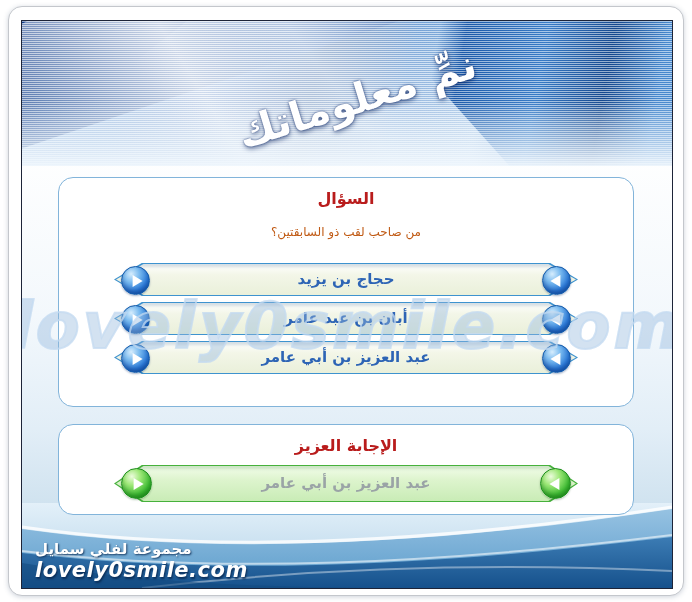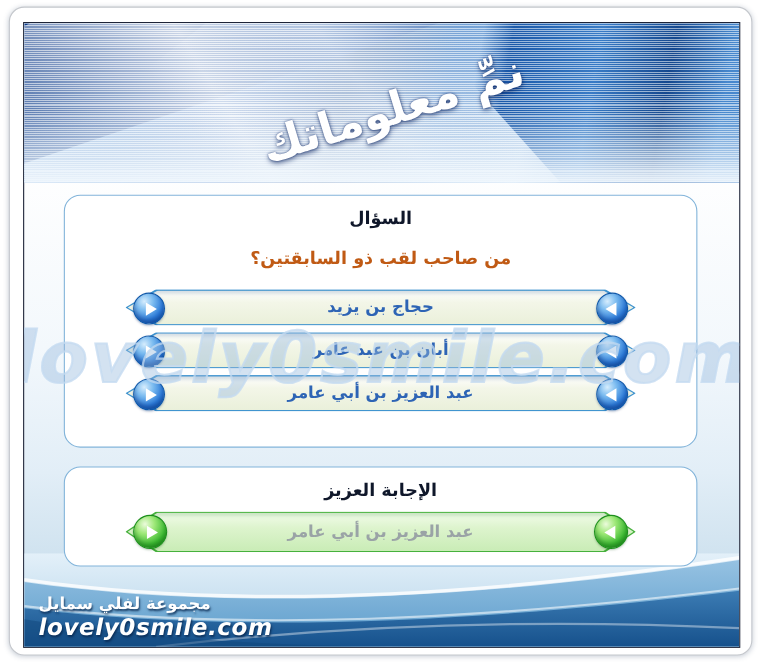--- a/index.html
+++ b/index.html
@@ -42,22 +42,22 @@
         transform:rotate(-17deg);color:#ffffff;font-size:41px;font-weight:bold;
         text-shadow:0 2px 5px rgba(5,30,90,.6),0 0 2px rgba(10,40,110,.8);
         direction:rtl;white-space:nowrap;}
 
   
   .panel{position:absolute;left:36px;width:574px;background:#ffffff;
          border:1px solid #82b4da;border-radius:15px;z-index:2;}
   .q-panel{top:156px;height:228px;}
   .a-panel{top:403px;height:89px;}
   .panel-title{margin-top:11px;text-align:center;font-size:16px;font-weight:bold;
-         color:#0f172a;direction:rtl;}
-  .question-text{margin-top:17px;text-align:center;font-size:16px;font-weight:bold;
+         color:#b91c1c;direction:rtl;}
+  .question-text{margin-top:17px;text-align:center;font-size:12px;font-weight:normal;
          color:#c05a14;direction:rtl;}
 
   
   .bars{position:absolute;left:0;right:0;top:85px;}
   .bar{position:relative;width:464px;height:33px;margin:0 auto 6px auto;cursor:pointer;}
   .bar::before{content:"";position:absolute;inset:0;background:#3e93cf;
         clip-path:polygon(0% 50%,6% 0%,94% 0%,100% 50%,94% 100%,6% 100%);}
   .bar-fill{position:absolute;inset:1px 2px;
         background:linear-gradient(180deg,#ffffff 0%,#f3f6e8 35%,#eaf0da 100%);
         box-shadow:inset 0 3px 3px rgba(110,140,160,.28);

